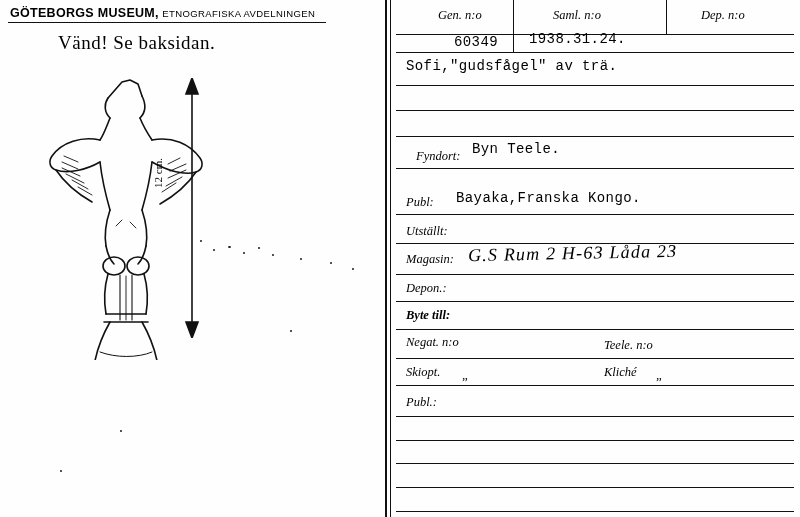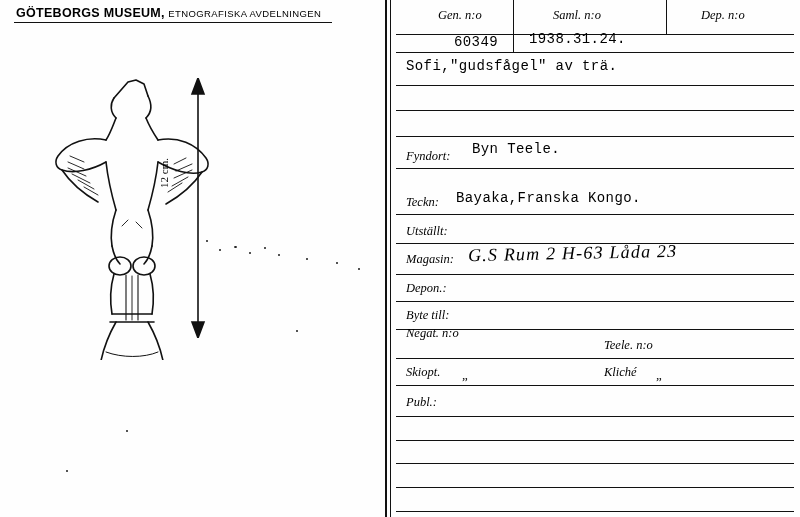--- a/index.html
+++ b/index.html
@@ -17,21 +17,21 @@
   .card {
     position: relative;
     width: 800px;
     height: 517px;
     background: #fefefe;
   }
 
   
   .left-panel {
     position: absolute;
-    left: 6px;
+    left: 0;
     top: 0;
     width: 433px;
     height: 517px;
   }
   .museum-header {
     position: absolute;
     left: 10px;
     top: 6px;
     width: 330px;
     font-family: "Liberation Sans", sans-serif;
@@ -173,20 +173,21 @@
 <div class="card">
 
   <div class="left-panel">
 
     <div class="museum-header">
       <span class="m1">GÖTEBORGS MUSEUM,</span>
       <span class="m2">ETNOGRAFISKA AVDELNINGEN</span>
     </div>
     <div class="header-rule"></div>
 
+    <div class="turn-note">Vänd! Se baksidan.</div>
 
     <div class="drawing">
       <svg width="200" height="290" viewBox="0 0 200 290" xmlns="http://www.w3.org/2000/svg">
         <g fill="none" stroke="#111" stroke-width="1.6" stroke-linecap="round" stroke-linejoin="round">
 
           <path d="M78 28 L92 12 L100 10 L108 14 L112 26"></path>
           <path d="M78 28 C74 34 74 42 80 48"></path>
           <path d="M112 26 C116 34 116 42 110 48"></path>
 
           <path d="M80 48 C76 58 74 64 70 70"></path>
@@ -283,45 +284,45 @@
 
     <div class="val-type" style="left:58px; top:34px;">60349</div>
     <div class="val-type" style="left:133px; top:31px;">1938.31.24.</div>
     <div class="val-type" style="left:300px; top:34px;"></div>
 
     <div class="val-type" style="left:10px; top:58px;">Sofi,"gudsfågel" av trä.</div>
     <div class="hline" style="top:85px;"></div>
     <div class="hline" style="top:110px;"></div>
     <div class="hline" style="top:136px;"></div>
 
-    <div class="lbl" style="left:10px; top:149px;">Fyndort:</div>
+    <div class="lbl" style="left:20px; top:149px;">Fyndort:</div>
     <div class="val-type" style="left:76px; top:141px;">Byn Teele.</div>
     <div class="hline" style="top:168px;"></div>
 
-    <div class="lbl" style="left:10px; top:195px;">Teckn:</div>
+    <div class="lbl" style="left:10px; top:195px;">Publ:</div>
     <div class="val-type" style="left:60px; top:190px;">Bayaka,Franska Kongo.</div>
     <div class="hline" style="top:214px;"></div>
 
     <div class="lbl" style="left:10px; top:224px;">Utställt:</div>
     <div class="val-type small" style="left:78px; top:224px;"></div>
     <div class="hline" style="top:243px;"></div>
 
     <div class="lbl" style="left:10px; top:252px;">Magasin:</div>
     <div class="val-hand" style="left:72px; top:243px;">G.S Rum 2 H-63 Låda 23</div>
     <div class="hline" style="top:274px;"></div>
 
     <div class="lbl" style="left:10px; top:281px;text-align:center;">Depon.:</div>
     <div class="val-type small" style="left:78px; top:281px;"></div>
     <div class="hline" style="top:301px;"></div>
 
-    <div class="lbl" style="left:10px; top:308px;">Byte till:</div>
+    <div class="lbl" style="left:10px; top:308px;font-weight:bold;">Byte till:</div>
     <div class="val-type small" style="left:78px; top:308px;"></div>
     <div class="hline" style="top:329px;"></div>
 
-    <div class="lbl" style="left:10px; top:326px;">Negat. n:o</div>
+    <div class="lbl" style="left:10px; top:335px;">Negat. n:o</div>
     <div class="lbl" style="left:208px; top:338px;">Teele. n:o</div>
     <div class="hline" style="top:358px;"></div>
 
     <div class="lbl" style="left:10px; top:365px;text-align:center;">Skiopt.</div>
     <div class="dittomark" style="left:66px; top:367px;">„</div>
     <div class="lbl" style="left:208px; top:365px;">Kliché</div>
     <div class="dittomark" style="left:260px; top:367px;">„</div>
     <div class="hline" style="top:385px;"></div>
 
     <div class="lbl" style="left:10px; top:395px;">Publ.:</div>

